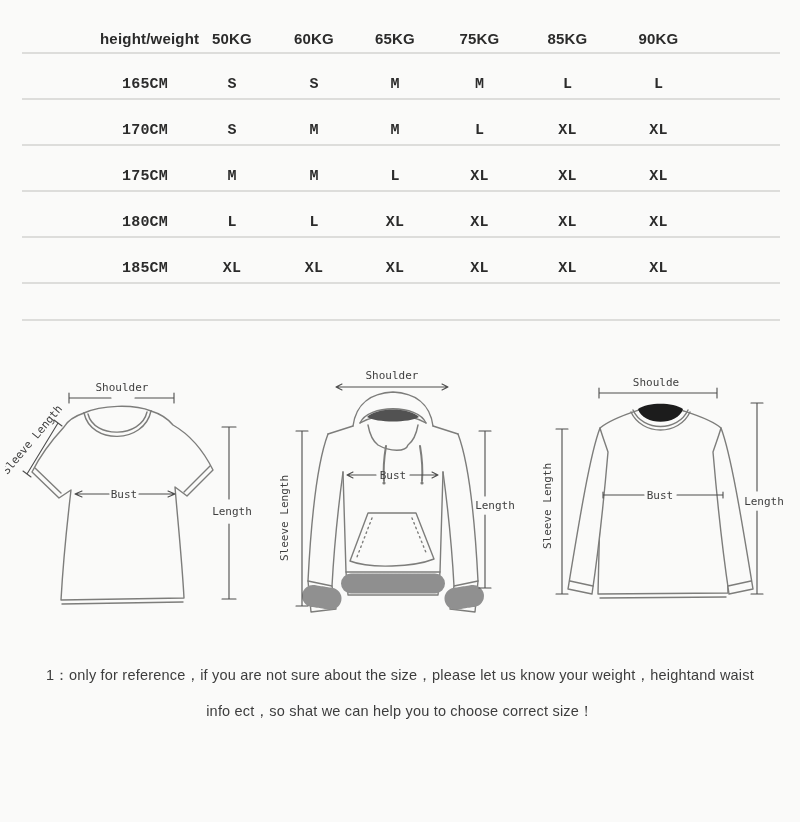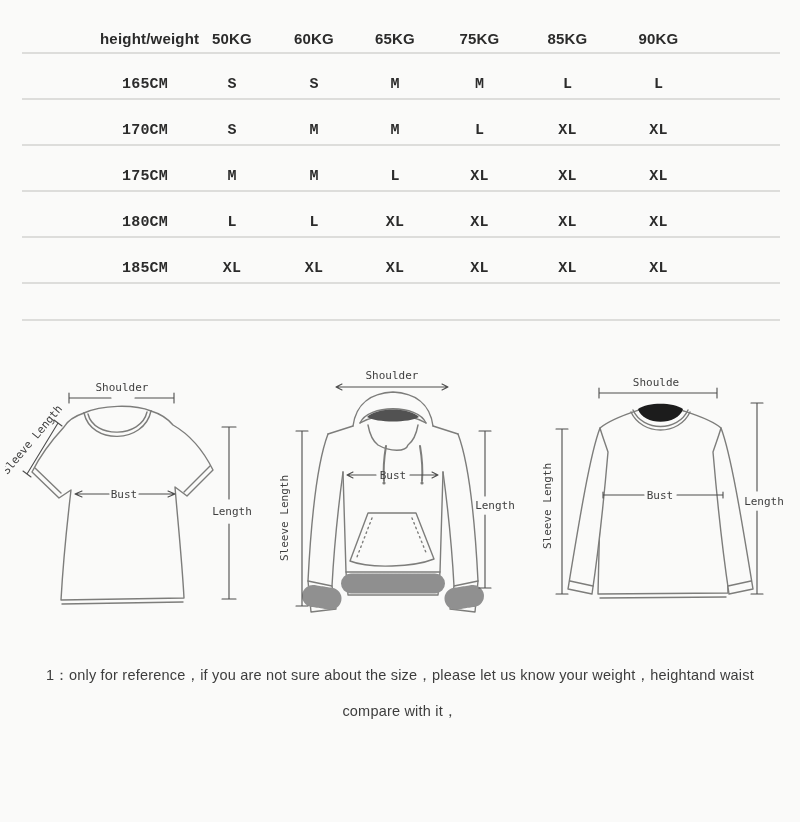--- a/index.html
+++ b/index.html
@@ -202,14 +202,14 @@
     </g>
     <text class="lbl" x="121" y="24" text-anchor="middle">Shoulde</text>
     <text class="lbl" x="125" y="137" text-anchor="middle">Bust</text>
     <text class="lbl" x="229" y="143" text-anchor="middle">Length</text>
     <text class="lbl" x="16" y="144" text-anchor="middle" transform="rotate(-90 16 144)">Sleeve Length</text>
   </svg>
 </div>
 
 <div class="notes">
   <div class="note-line">1：only for reference，if you are not sure about the size，please let us know your weight，heightand waist</div>
-  <div class="note-line">compare with it，</div>
+  <div class="note-line">info ect，so shat we can help you to choose correct size！</div>
 </div>
 
 </body></html>

